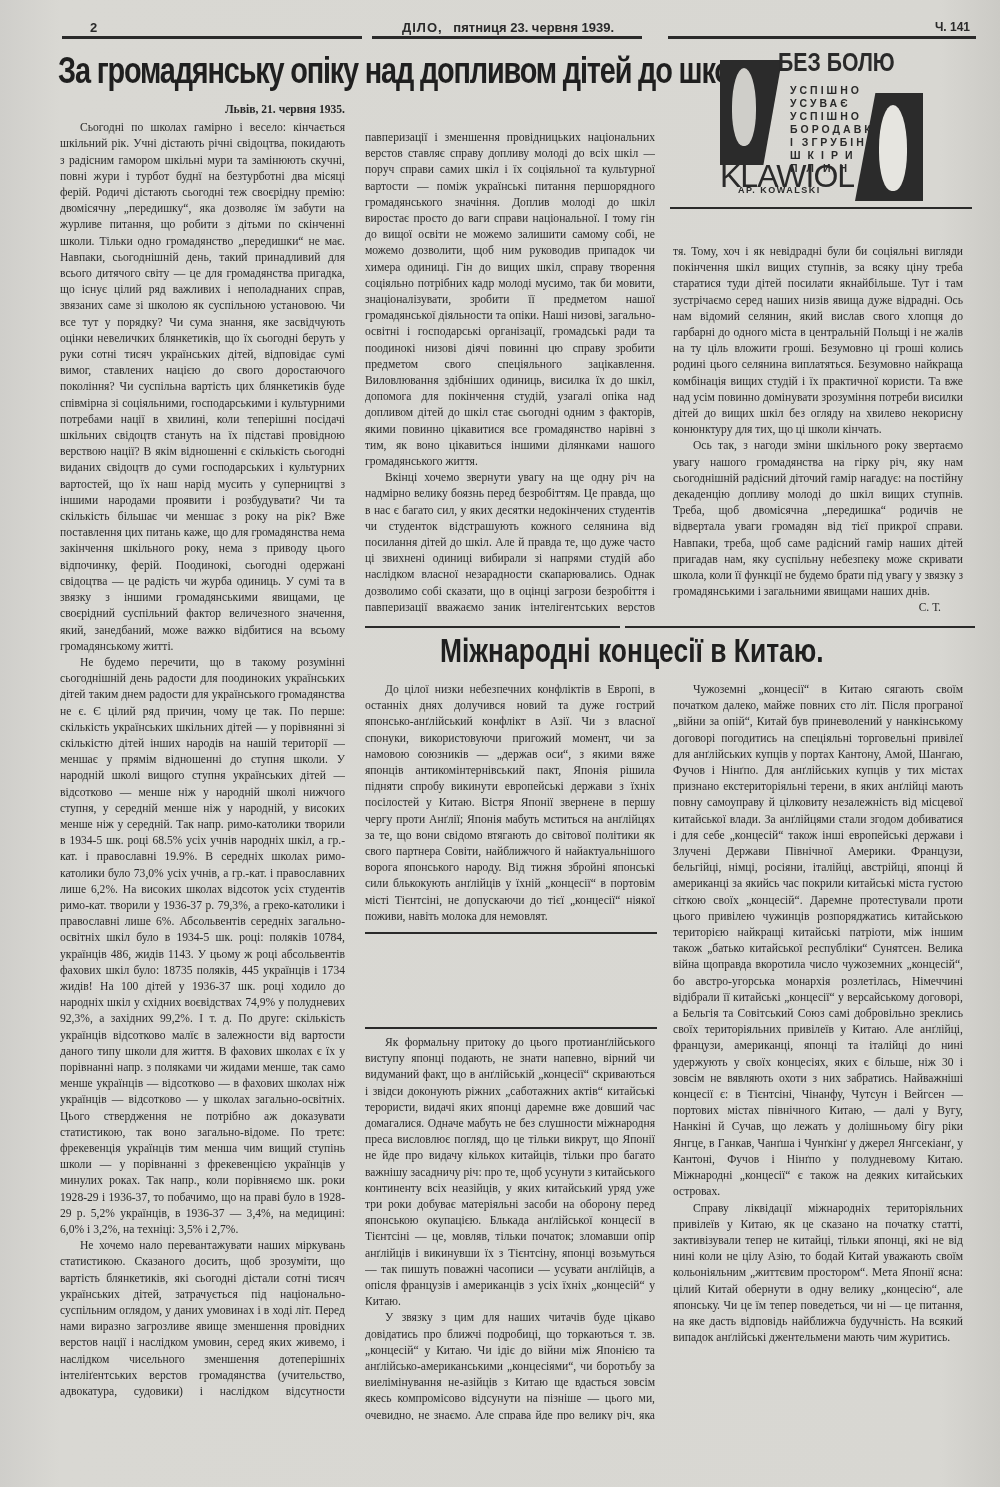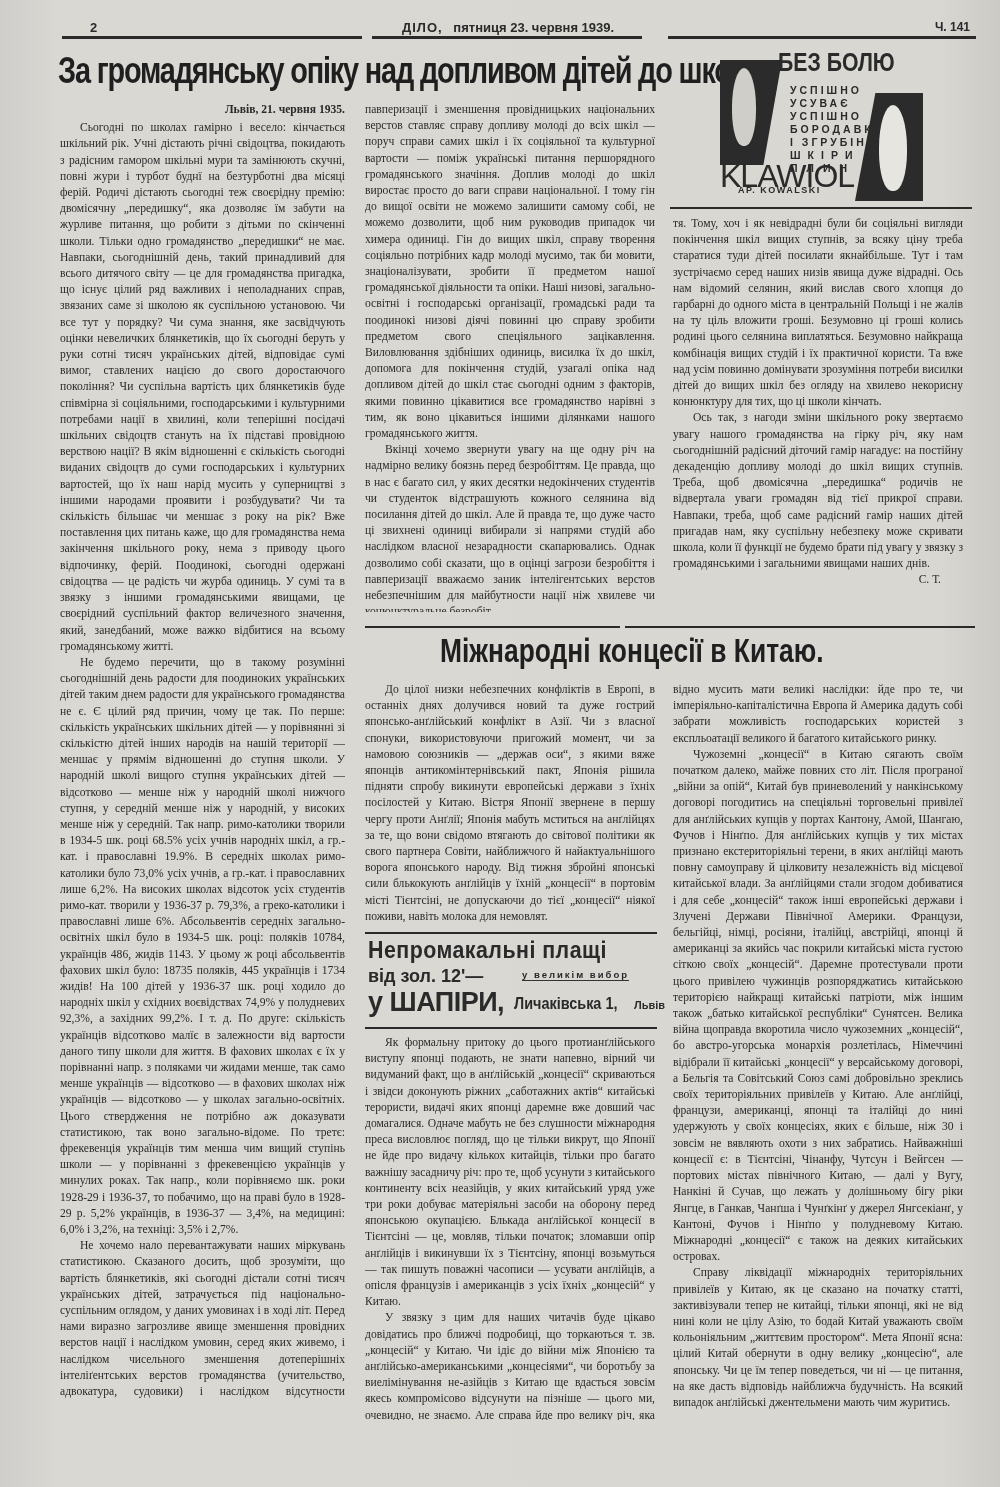--- a/index.html
+++ b/index.html
@@ -18,21 +18,21 @@
   .masthead .num { position: absolute; right: 0; top: 2px; font-size: 12px; }
   .rule { position: absolute; height: 3px; background: #2a2a2a; }
   .headline-main {
     position: absolute; top: 50px; left: 58px; width: 620px;
     font-family: "Liberation Sans", sans-serif; font-weight: bold;
     font-size: 37px; letter-spacing: -1.5px; line-height: 42px;
     transform: scaleX(0.78); transform-origin: left top; white-space: nowrap; color: #1f1f1f;
   }
   .col { position: absolute; font-size: 11.6px; line-height: 16.2px; text-align: justify; }
   .col p { margin: 0; text-indent: 20px; }
-  .col p.noindent { text-indent: 0; }
+  .col p.noindent { text-indent: 0; margin-top: 28px; }
   .dateline { text-align: right; font-weight: bold; margin-bottom: 2px; }
   .sig { text-align: right; font-weight: normal; padding-right: 22px; }
   .ad-klawiol { position: absolute; left: 718px; top: 48px; width: 252px; height: 150px; }
   .ad-klawiol .title { position: absolute; left: 60px; top: 0; font-family: "Liberation Sans", sans-serif; font-weight: bold; font-size: 25px; letter-spacing: 0px; transform: scaleX(0.85); transform-origin: left top; }
   .ad-klawiol .box-left { position: absolute; left: 2px; top: 12px; width: 62px; height: 105px; background: #2b2b2b; clip-path: polygon(0 0,100% 0,70% 100%,0 100%); }
   .ad-klawiol .box-right { position: absolute; left: 137px; top: 45px; width: 68px; height: 108px; background: #2b2b2b; clip-path: polygon(30% 0,100% 0,100% 100%,0 100%); }
   .foot { position: absolute; border-radius: 50% 50% 45% 45%; background: #e6e5e0; }
   .ad-klawiol .lines { position: absolute; left: 72px; top: 36px; font-family: "Liberation Sans", sans-serif; font-size: 10.5px; line-height: 13px; letter-spacing: 3px; font-weight: bold; }
   .ad-klawiol .brand { position: absolute; left: 2px; top: 110px; font-family: "Liberation Sans", sans-serif; font-weight: 400; font-size: 32px; letter-spacing: -1px; }
   .ad-klawiol .maker { position: absolute; left: 20px; top: 137px; font-family: "Liberation Sans", sans-serif; font-weight: bold; font-size: 9px; letter-spacing: 1.5px; }
@@ -107,34 +107,25 @@
   <div class="rule" style="top:626px;left:365px;width:255px;height:2px;"></div>
   <div class="rule" style="top:626px;left:625px;width:350px;height:2px;"></div>
 
   <div class="headline-2">Міжнародні концесії в Китаю.</div>
 
   <div class="col" style="left:365px;top:682px;width:290px;height:240px;overflow:hidden;">
     <p>До цілої низки небезпечних конфліктів в Европі, в останніх днях долучився новий та дуже гострий японсько-анґлійський конфлікт в Азії. Чи з власної спонуки, використовуючи пригожий момент, чи за намовою союзників — „держав оси“, з якими вяже японців антикомінтернівський пакт, Японія рішила підняти спробу викинути европейські держави з їхніх посілостей у Китаю. Вістря Японії звернене в першу чергу проти Анґлії; Японія мабуть мститься на анґлійцях за те, що вони свідомо втягають до світової політики як свого партнера Совіти, найближчого й найактуальнішого ворога японського народу. Від тижня збройні японські сили блькокують анґлійців у їхній „концесії“ в портовім місті Тієнтсіні, не допускаючи до тієї „концесії“ ніякої поживи, навіть молока для немовлят.</p>
   </div>
 
   <div class="rule" style="top:932px;left:365px;width:292px;height:2px;"></div>
-  <div class="ad-shapiro">
-    <div class="l1">Непромакальні плащі</div>
-    <div class="l2">від зол. 12'—</div>
-    <div class="l2b">у великім вибор</div>
-    <div class="l3">у ШАПІРИ,</div>
-    <div class="l3b">Личаківська 1,</div>
-    <div class="l3c">Львів</div>
-  </div>
   <div class="rule" style="top:1027px;left:365px;width:292px;height:2px;"></div>
 
   <div class="col" style="left:365px;top:1035px;width:290px;height:385px;overflow:hidden;">
     <p>Як формальну притоку до цього протианґлійського виступу японці подають, не знати напевно, вірний чи видуманий факт, що в анґлійській „концесії“ скриваються і звідси доконують ріжних „саботажних актів“ китайські терористи, видачі яких японці даремне вже довший час домагалися. Одначе мабуть не без слушности міжнародня преса висловлює погляд, що це тільки викрут, що Японії не йде про видачу кількох китайців, тільки про багато важнішу засадничу річ: про те, щоб усунути з китайського континенту всіх неазійців, у яких китайський уряд уже три роки добуває матеріяльні засоби на оборону перед японською окупацією. Блькада анґлійської концесії в Тієнтсіні — це, мовляв, тільки початок; зломавши опір анґлійців і викинувши їх з Тієнтсіну, японці возьмуться — так пишуть поважні часописи — усувати анґлійців, а опісля французів і американців з усіх їхніх „концесій“ у Китаю.</p>
     <p>У звязку з цим для наших читачів буде цікаво довідатись про ближчі подробиці, що торкаються т. зв. „концесій“ у Китаю. Чи ідіє до війни між Японією та анґлійсько-американськими „концесіями“, чи боротьбу за виелімінування не-азійців з Китаю ще вдасться зовсім якесь компромісово відсунути на пізніше — цього ми, очевидно, не знаємо. Але справа йде про велику річ, яка відпо-</p>
   </div>
 
   <div class="col" style="left:673px;top:682px;width:290px;height:745px;overflow:hidden;">
-    <p class="noindent">відно мусить мати великі наслідки: йде про те, чи імперіяльно-капіталістична Европа й Америка дадуть собі забрати можливість господарських користей з експльоатації великого й багатого китайського ринку.</p>
     <p>Чужоземні „концесії“ в Китаю сягають своїм початком далеко, майже повних сто літ. Після програної „війни за опій“, Китай був приневолений у нанкінському договорі погодитись на спеціяльні торговельні привілеї для анґлійських купців у портах Кантону, Амой, Шангаю, Фучов і Нінґпо. Для анґлійських купців у тих містах признано екстериторіяльні терени, в яких анґлійці мають повну самоуправу й цілковиту незалежність від місцевої китайської влади. За анґлійцями стали згодом добиватися і для себе „концесій“ також інші европейські держави і Злучені Держави Північної Америки. Французи, бельгійці, німці, росіяни, італійці, австрійці, японці й американці за якийсь час покрили китайські міста густою сіткою своїх „концесій“. Даремне протестували проти цього привілею чужинців розпоряджатись китайською територією найкращі китайські патріоти, між іншим також „батько китайської республіки“ Сунятсен. Велика війна щоправда вкоротила число чужоземних „концесій“, бо австро-угорська монархія розлетілась, Німеччині відібрали її китайські „концесії“ у версайському договорі, а Бельгія та Совітський Союз самі добровільно зреклись своїх територіяльних привілеїв у Китаю. Але анґлійці, французи, американці, японці та італійці до нині удержують у своїх концесіях, яких є більше, ніж 30 і зовсім не вявляють охоти з них забратись. Найважніші концесії є: в Тієнтсіні, Чінанфу, Чутсун і Вейгсен — портових містах північного Китаю, — далі у Вугу, Нанкіні й Сучав, що лежать у долішньому бігу ріки Янгце, в Ганкав, Чанґша і Чунґкінґ у джерел Янгсекіанґ, у Кантоні, Фучов і Нінґпо у полудневому Китаю. Міжнародні „концесії“ є також на деяких китайських островах.</p>
     <p>Справу ліквідації міжнародніх територіяльних привілеїв у Китаю, як це сказано на початку статті, зактивізували тепер не китайці, тільки японці, які не від нині коли не цілу Азію, то бодай Китай уважають своїм кольоніяльним „життєвим простором“. Мета Японії ясна: цілий Китай обернути в одну велику „концесію“, але японську. Чи це їм тепер поведеться, чи ні — це питання, на яке дасть відповідь найближча будучність. На всякий випадок анґлійські джентельмени мають чим журитись.</p>
   </div>
 
 </div>
 
 </body></html>

